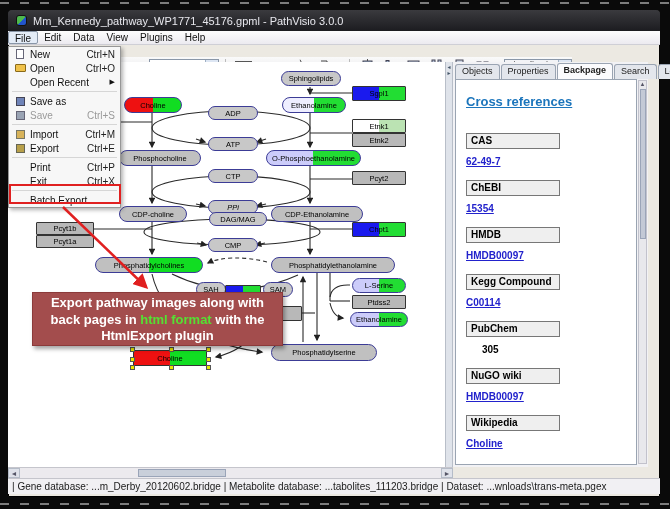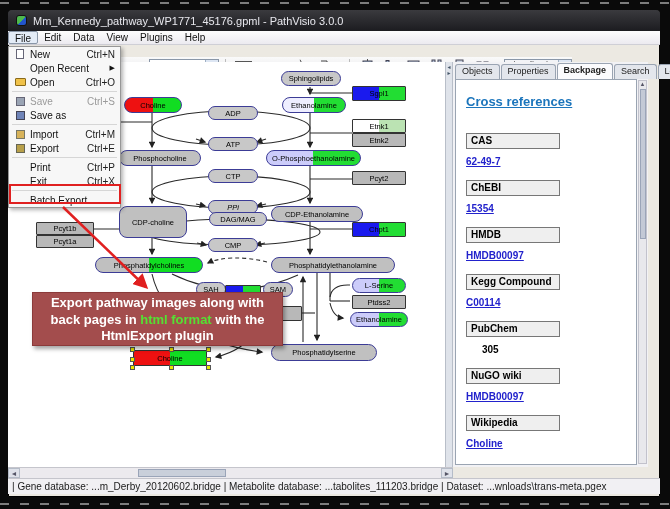--- a/index.html
+++ b/index.html
@@ -256,21 +256,21 @@
         <div class="pnode pill" style="left: 274px; top: 35px; width: 64px; height: 16px; background: linear-gradient(90deg, rgb(238, 238, 255) 0px, rgb(238, 238, 255) 50%, rgb(34, 221, 51) 50%, rgb(34, 221, 51) 100%); border-radius: 8px;">Ethanolamine</div>
         <div class="pnode pill" style="left: 200px; top: 44px; width: 50px; height: 14px; background: rgb(200, 200, 200); border-radius: 7px;">ADP</div>
         <div class="pnode rect" style="left: 344px; top: 57px; width: 54px; height: 14px; background: linear-gradient(90deg, rgb(255, 255, 255) 0px, rgb(255, 255, 255) 50%, rgb(187, 227, 179) 50%, rgb(187, 227, 179) 100%);">Etnk1</div>
         <div class="pnode rect" style="left: 344px; top: 71px; width: 54px; height: 14px; background: rgb(184, 184, 184);">Etnk2</div>
         <div class="pnode pill" style="left: 200px; top: 75px; width: 50px; height: 14px; background: rgb(200, 200, 200); border-radius: 7px;">ATP</div>
         <div class="pnode pill" style="left: 111px; top: 88px; width: 82px; height: 16px; background: rgb(192, 192, 192); border-radius: 8px;">Phosphocholine</div>
         <div class="pnode pill" style="left: 258px; top: 88px; width: 95px; height: 16px; background: linear-gradient(90deg, rgb(204, 204, 250) 0px, rgb(204, 204, 250) 50%, rgb(34, 221, 51) 50%, rgb(34, 221, 51) 100%); border-radius: 8px;">O-Phosphoethanolamine</div>
         <div class="pnode pill" style="left: 200px; top: 107px; width: 50px; height: 14px; background: rgb(200, 200, 200); border-radius: 7px;">CTP</div>
         <div class="pnode rect" style="left: 344px; top: 109px; width: 54px; height: 14px; background: rgb(184, 184, 184);">Pcyt2</div>
         <div class="pnode pill" style="left: 200px; top: 138px; width: 50px; height: 14px; background: rgb(200, 200, 200); border-radius: 7px; font-style: italic;">PPi</div>
-        <div class="pnode pill" style="left: 111px; top: 144px; width: 68px; height: 32px; background: rgb(192, 192, 192); border-radius: 8px;">CDP-choline</div>
+        <div class="pnode pill" style="left: 111px; top: 144px; width: 68px; height: 16px; background: rgb(192, 192, 192); border-radius: 8px;">CDP-choline</div>
         <div class="pnode pill" style="left: 263px; top: 144px; width: 92px; height: 16px; background: rgb(192, 192, 192); border-radius: 8px;">CDP-Ethanolamine</div>
         <div class="pnode pill" style="left: 201px; top: 150px; width: 58px; height: 14px; background: rgb(200, 200, 200); border-radius: 7px;">DAG/MAG</div>
         <div class="pnode rect" style="left: 344px; top: 160px; width: 54px; height: 15px; background: linear-gradient(90deg, rgb(26, 26, 238) 0px, rgb(26, 26, 238) 50%, rgb(34, 221, 51) 50%, rgb(34, 221, 51) 100%);">Chpt1</div>
         <div class="pnode rect" style="left: 28px; top: 160px; width: 58px; height: 13px; background: rgb(184, 184, 184);">Pcyt1b</div>
         <div class="pnode rect" style="left: 28px; top: 173px; width: 58px; height: 13px; background: rgb(184, 184, 184);">Pcyt1a</div>
         <div class="pnode pill" style="left: 200px; top: 176px; width: 50px; height: 14px; background: rgb(200, 200, 200); border-radius: 7px;">CMP</div>
         <div class="pnode pill" style="left: 87px; top: 195px; width: 108px; height: 16px; background: linear-gradient(90deg, rgb(192, 192, 192) 0px, rgb(192, 192, 192) 50%, rgb(17, 221, 34) 50%, rgb(17, 221, 34) 100%); border-radius: 8px;">Phosphatidylcholines</div>
         <div class="pnode pill" style="left: 263px; top: 195px; width: 124px; height: 16px; background: rgb(192, 192, 192); border-radius: 8px;">Phosphatidylethanolamine</div>
         <div class="pnode pill" style="left: 188px; top: 220px; width: 30px; height: 15px; background: rgb(200, 200, 200); border-radius: 7.5px;">SAH</div>
         <div class="pnode rect" style="left: 217px; top: 223px; width: 36px; height: 13px; background: linear-gradient(90deg, rgb(26, 26, 238) 0px, rgb(26, 26, 238) 50%, rgb(34, 221, 51) 50%, rgb(34, 221, 51) 100%);"></div>
@@ -341,44 +341,44 @@
 
   <div class="filemenu" id="filemenu">
       <div class="fm-item">
         <span class="fm-icon">
           <span class="mi mi-new"></span>
         </span>
         <span class="fm-label">New</span>
         <span class="fm-short">Ctrl+N</span>
       </div>
       <div class="fm-item">
+        <span class="fm-icon">
+          <span class="mi mi-open"></span>
+        </span>
+        <span class="fm-label">Open</span>
+        <span class="fm-short">Ctrl+O</span>
+      </div>
+      <div class="fm-item">
         <span class="fm-icon"></span>
         <span class="fm-label">Open Recent</span>
         <span class="fm-sub">▶</span>
       </div>
-      <div class="fm-item">
-        <span class="fm-icon">
-          <span class="mi mi-open"></span>
-        </span>
-        <span class="fm-label">Open</span>
-        <span class="fm-short">Ctrl+O</span>
-      </div>
       <div class="fm-sep"></div>
+      <div class="fm-item">
+        <span class="fm-icon">
+          <span class="mi mi-saveas"></span>
+        </span>
+        <span class="fm-label">Save as</span>
+      </div>
       <div class="fm-item disabled">
         <span class="fm-icon">
           <span class="mi mi-save"></span>
         </span>
         <span class="fm-label">Save</span>
         <span class="fm-short">Ctrl+S</span>
-      </div>
-      <div class="fm-item">
-        <span class="fm-icon">
-          <span class="mi mi-saveas"></span>
-        </span>
-        <span class="fm-label">Save as</span>
       </div>
       <div class="fm-sep"></div>
       <div class="fm-item">
         <span class="fm-icon">
           <span class="mi mi-import"></span>
         </span>
         <span class="fm-label">Import</span>
         <span class="fm-short">Ctrl+M</span>
       </div>
       <div class="fm-item">

